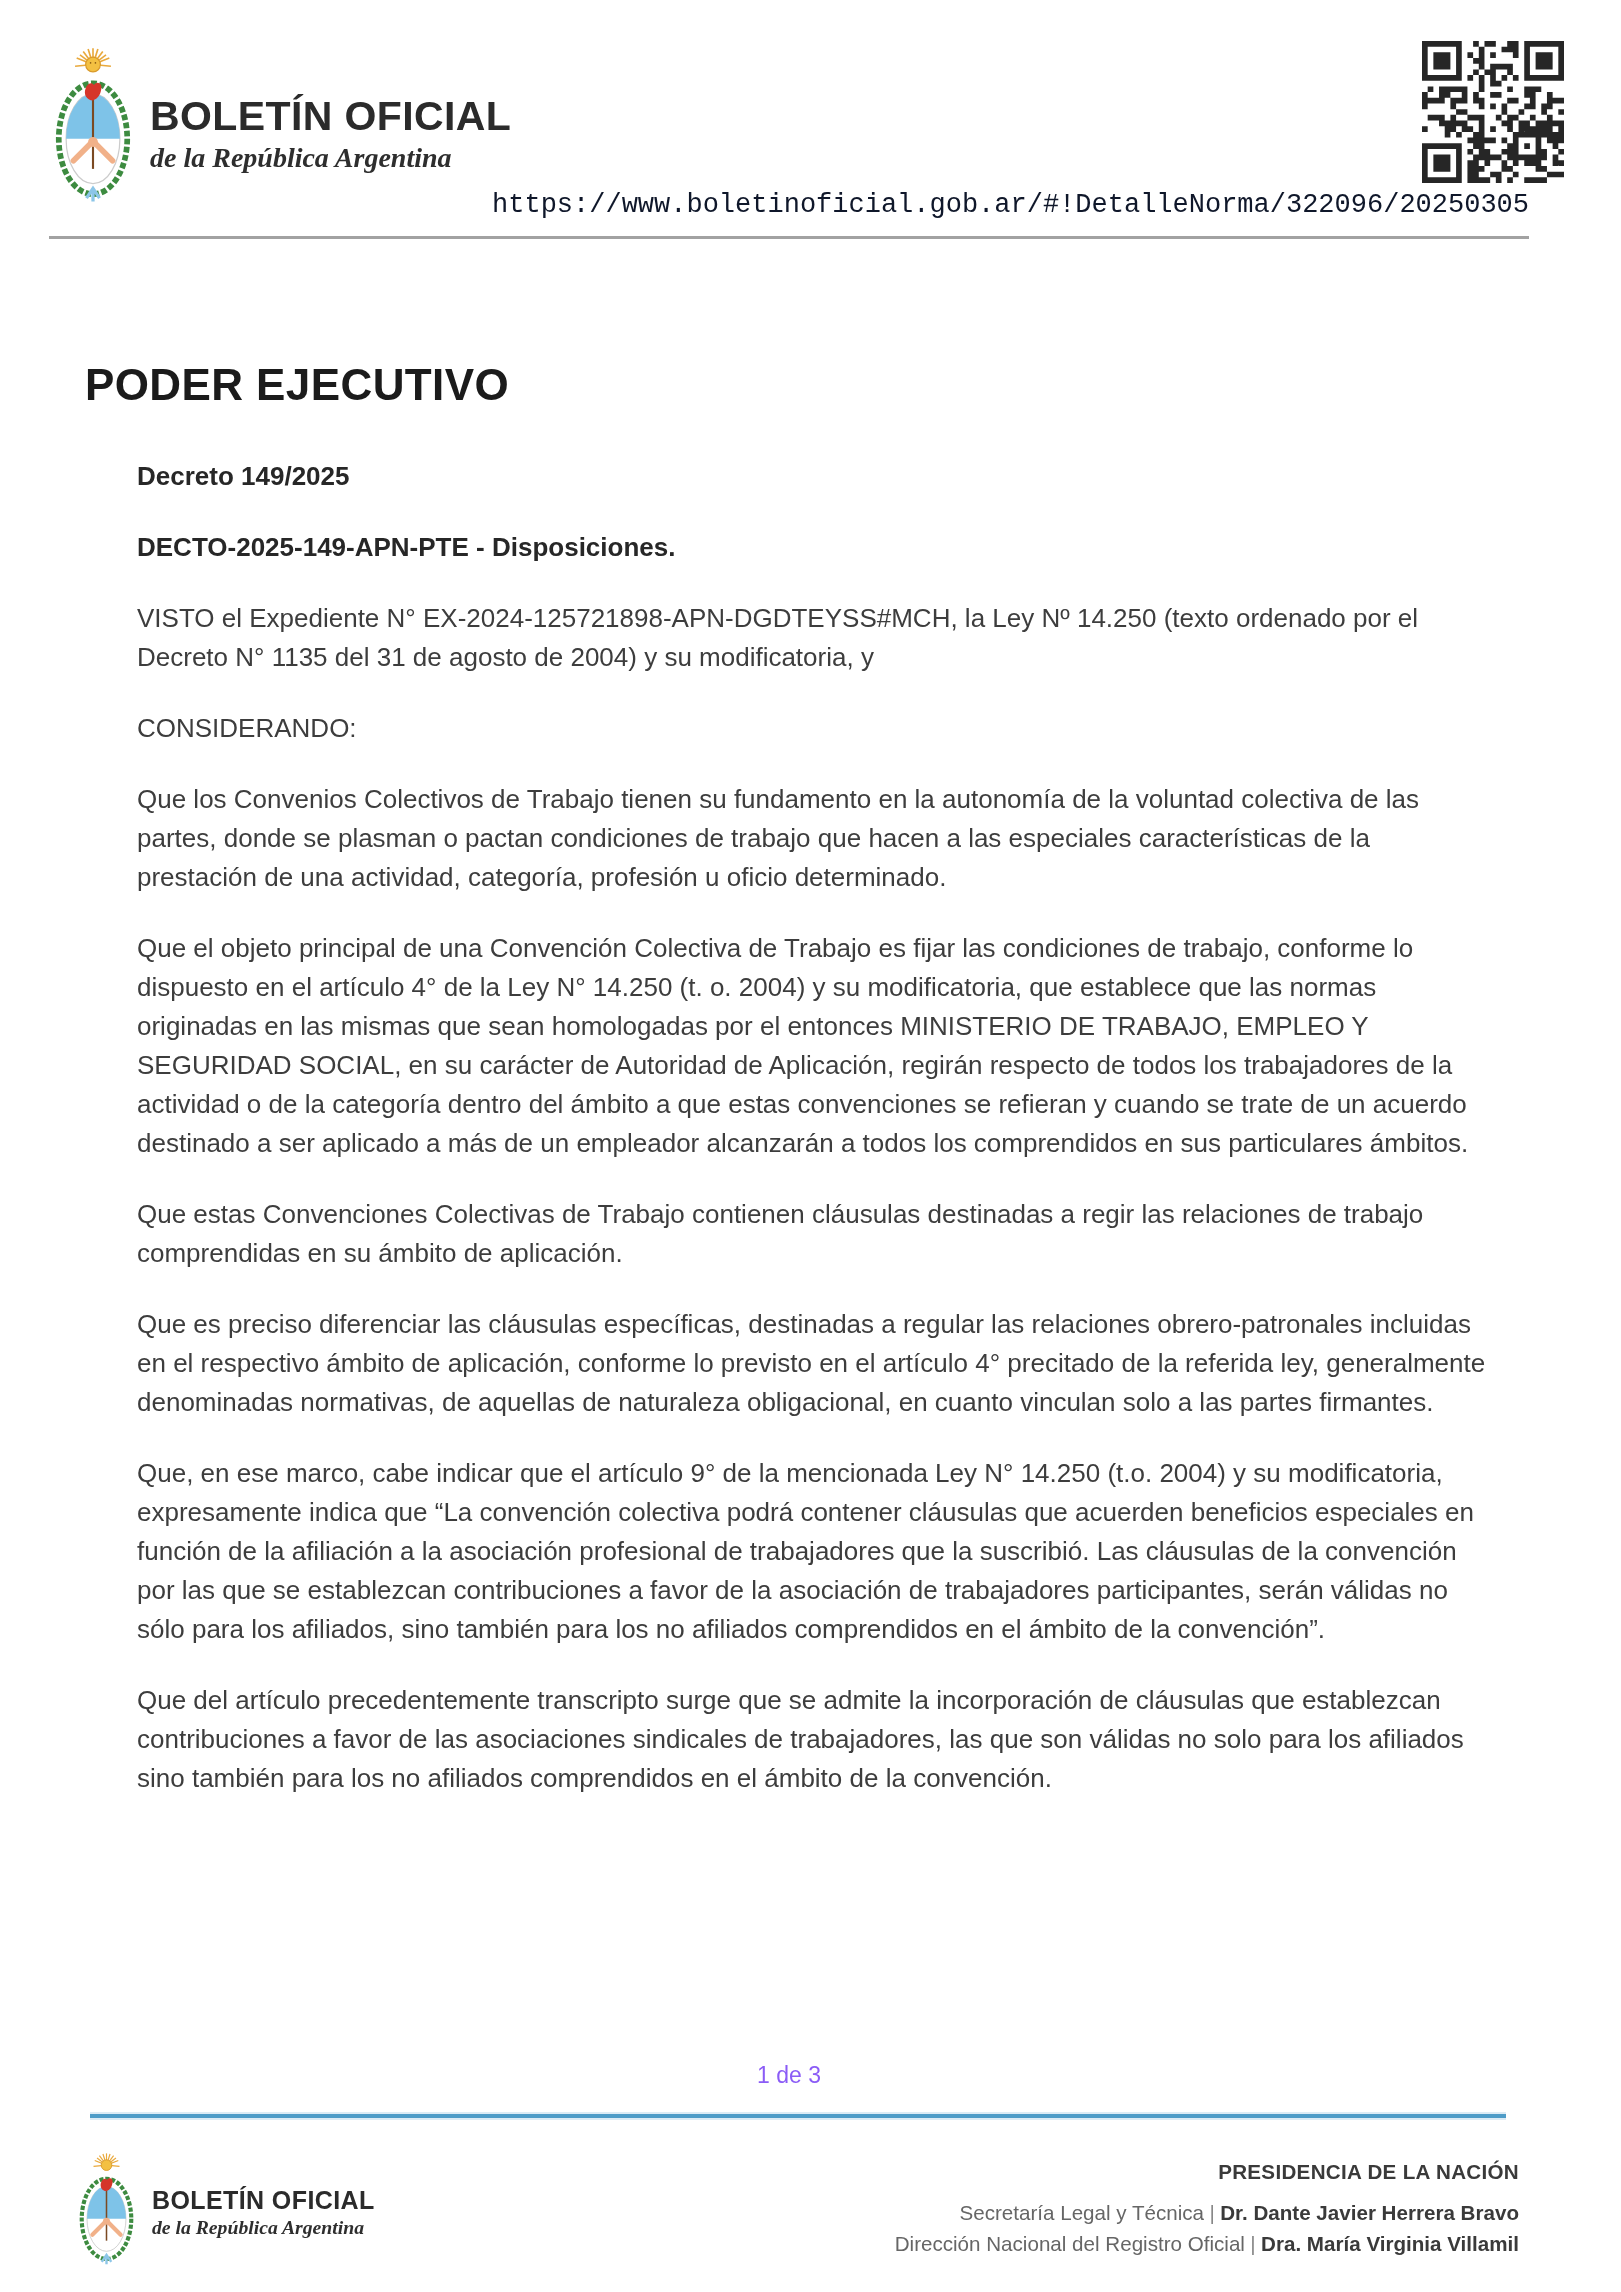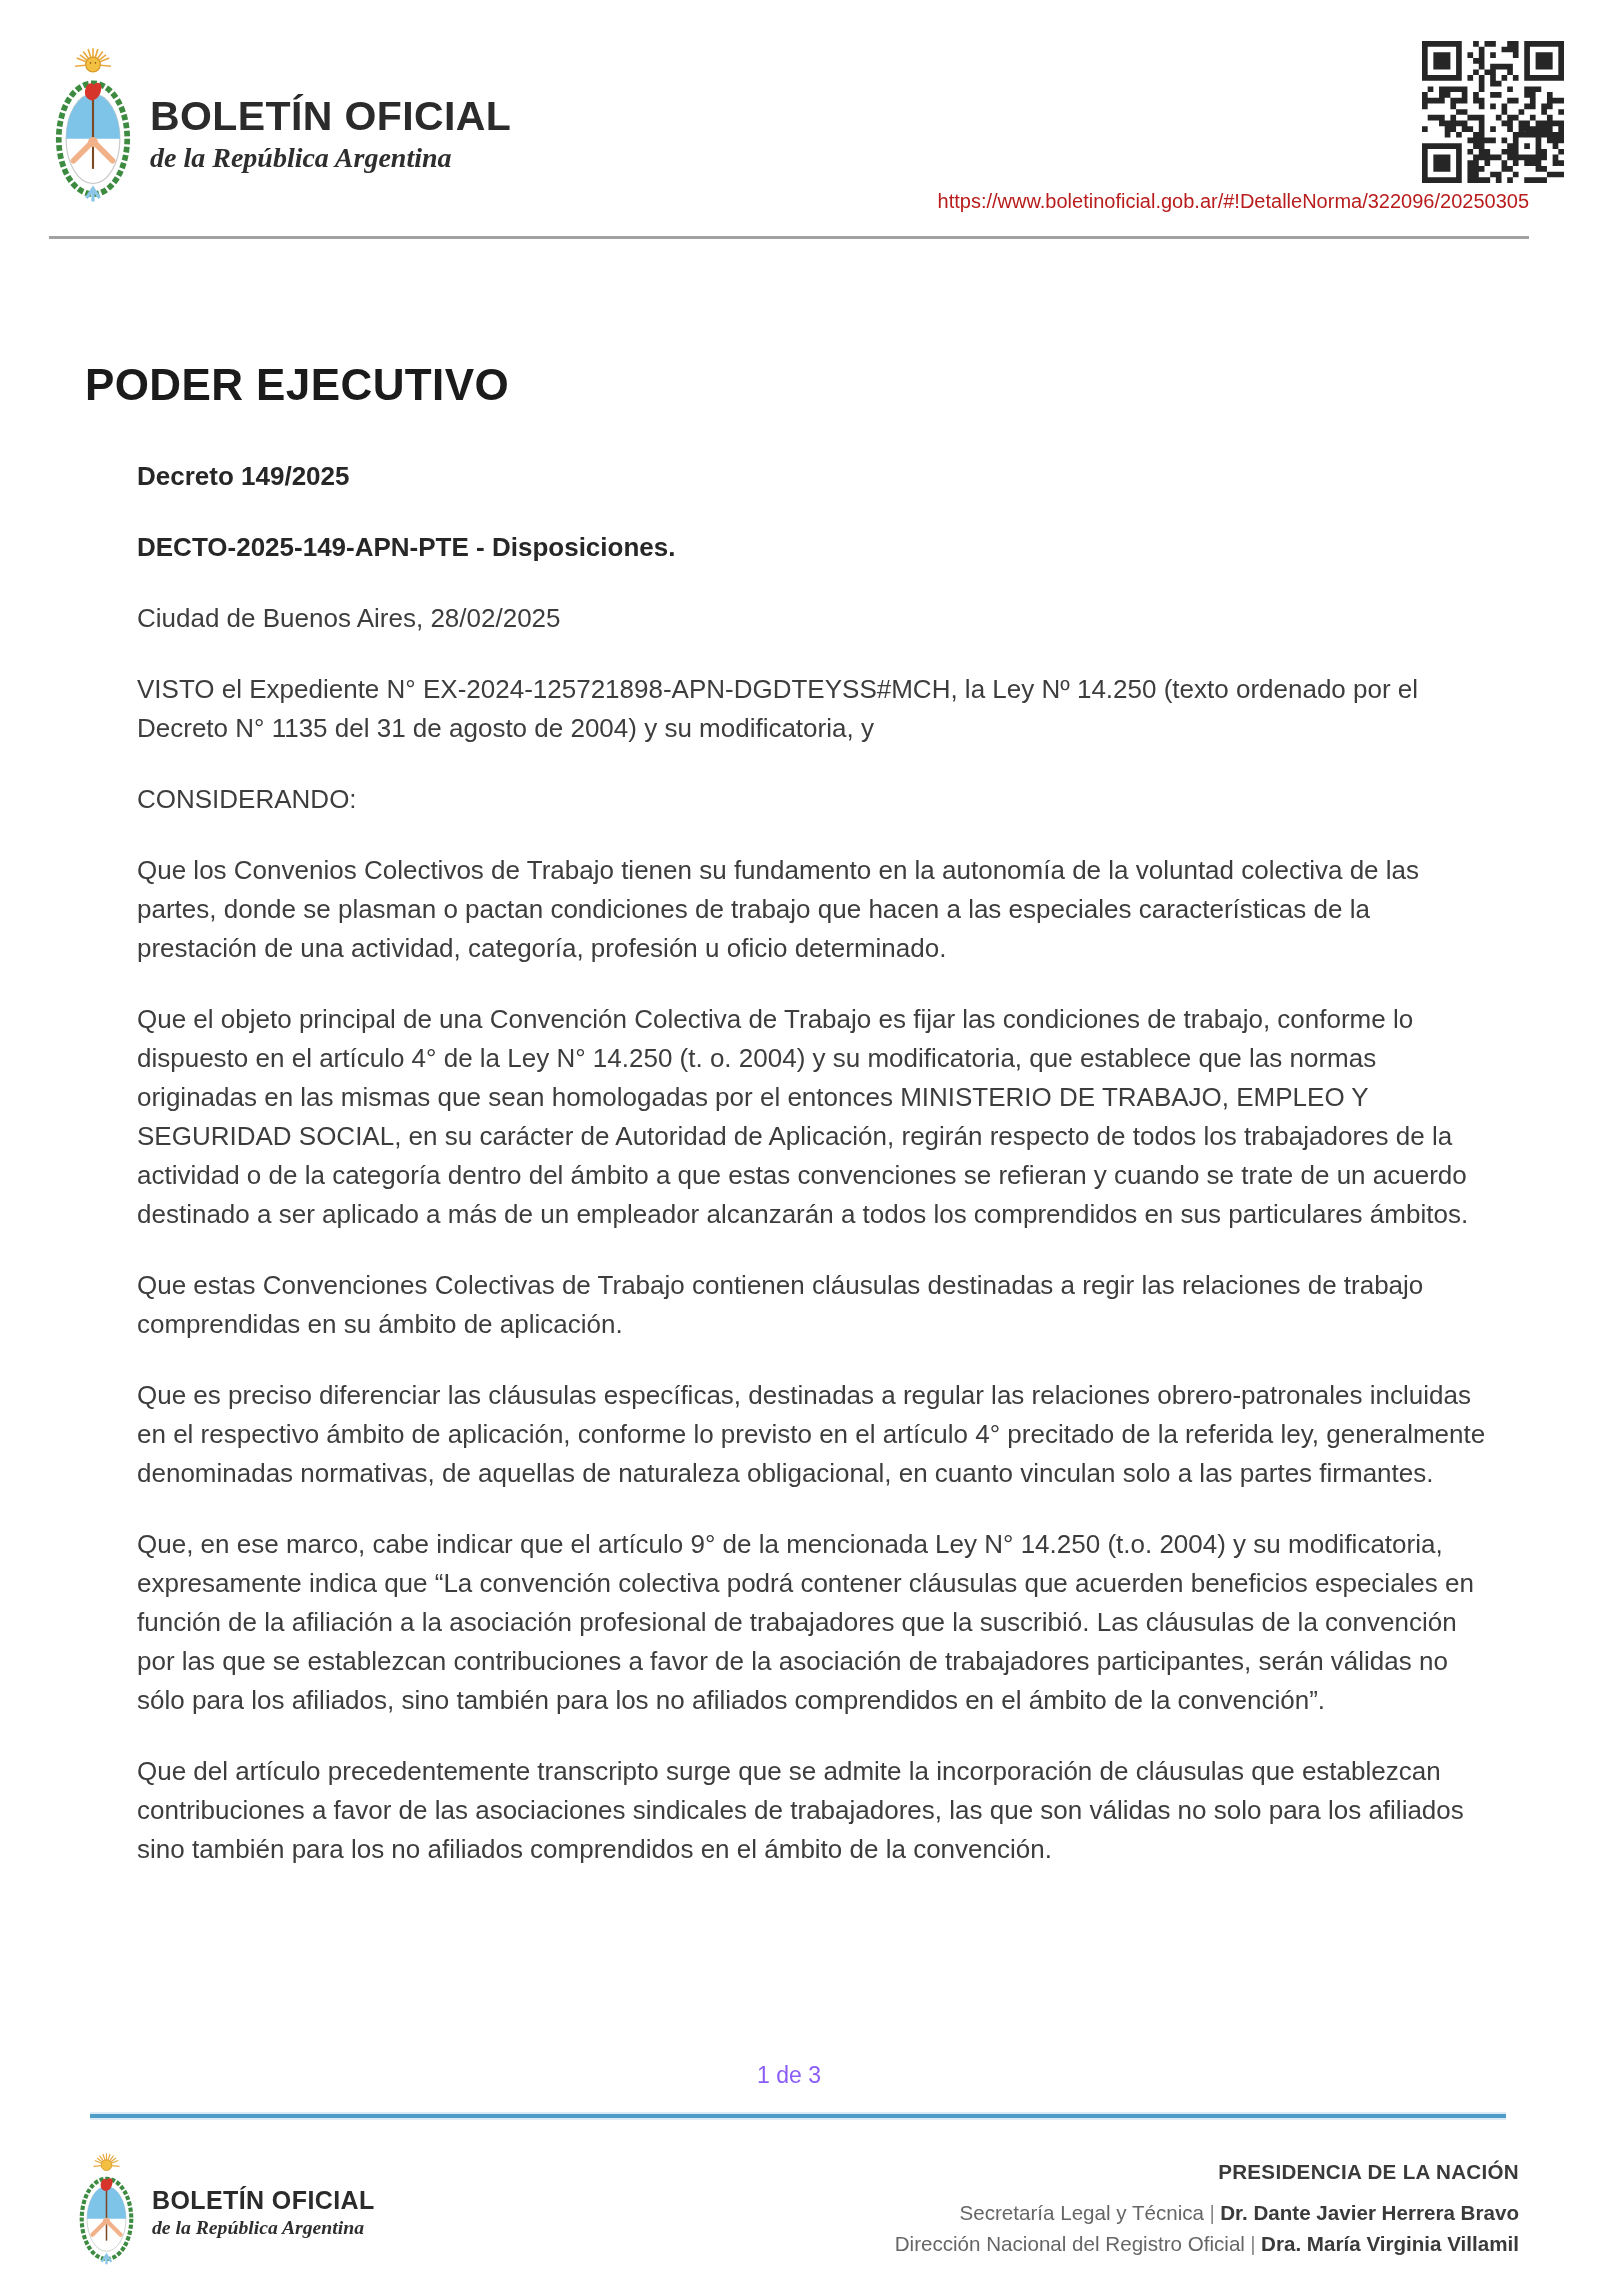--- a/index.html
+++ b/index.html
@@ -11,21 +11,21 @@
     color:#3f3f3f;
     overflow:hidden;
   }
   
   .arms{position:absolute;left:52px;top:45px;width:82px;height:163px;}
   .brand{position:absolute;left:150px;top:93px;}
   .brand-title{font-size:41px;font-weight:bold;color:#2b2b2b;letter-spacing:0.4px;line-height:47px;}
   .brand-sub{font-family:"Liberation Serif",serif;font-style:italic;font-weight:bold;
              font-size:28px;color:#2e2e2e;line-height:36px;}
   .qr{position:absolute;left:1422px;top:41px;width:142px;height:142px;}
-  .url{position:absolute;right:49px;top:190px;font-size:20px;color:#b91c1c;}
+  .url{position:absolute;right:49px;top:190px;font-size:27px;color:#0f172a;font-family:Liberation Mono, monospace;}
   .rule-top{position:absolute;left:49px;right:49px;top:236px;height:2.7px;background:#a2a2a2;}
   
   .section-title{position:absolute;left:85px;top:360px;font-size:44px;font-weight:bold;
                  color:#1b1b1b;letter-spacing:0.4px;}
   .content{position:absolute;left:128px;top:457px;width:1365px;}
   .content p{margin:0 0 32px 9px;font-size:26px;line-height:39px;color:#3d3d3d;}
   .content p.b{font-weight:bold;color:#272727;}
   .page-indicator{position:absolute;left:0;right:0;top:2062px;text-align:center;
                   font-size:23px;color:#8b5cf6;}
   
@@ -86,21 +86,20 @@
 
   <div class="url">https://www.boletinoficial.gob.ar/#!DetalleNorma/322096/20250305</div>
 
   <div class="rule-top"></div>
 
   <div class="section-title">PODER EJECUTIVO</div>
 
   <div class="content">
     <p class="b">Decreto 149/2025</p>
     <p class="b">DECTO-2025-149-APN-PTE - Disposiciones.</p>
-    <p>Ciudad de Buenos Aires, 28/02/2025</p>
     <p>VISTO el Expediente N° EX-2024-125721898-APN-DGDTEYSS#MCH, la Ley Nº 14.250 (texto ordenado por el Decreto N° 1135 del 31 de agosto de 2004) y su modificatoria, y</p>
     <p>CONSIDERANDO:</p>
     <p>Que los Convenios Colectivos de Trabajo tienen su fundamento en la autonomía de la voluntad colectiva de las partes, donde se plasman o pactan condiciones de trabajo que hacen a las especiales características de la prestación de una actividad, categoría, profesión u oficio determinado.</p>
     <p>Que el objeto principal de una Convención Colectiva de Trabajo es fijar las condiciones de trabajo, conforme lo dispuesto en el artículo 4° de la Ley N° 14.250 (t. o. 2004) y su modificatoria, que establece que las normas originadas en las mismas que sean homologadas por el entonces MINISTERIO DE TRABAJO, EMPLEO Y SEGURIDAD SOCIAL, en su carácter de Autoridad de Aplicación, regirán respecto de todos los trabajadores de la actividad o de la categoría dentro del ámbito a que estas convenciones se refieran y cuando se trate de un acuerdo destinado a ser aplicado a más de un empleador alcanzarán a todos los comprendidos en sus particulares ámbitos.</p>
     <p>Que estas Convenciones Colectivas de Trabajo contienen cláusulas destinadas a regir las relaciones de trabajo comprendidas en su ámbito de aplicación.</p>
     <p>Que es preciso diferenciar las cláusulas específicas, destinadas a regular las relaciones obrero-patronales incluidas en el respectivo ámbito de aplicación, conforme lo previsto en el artículo 4° precitado de la referida ley, generalmente denominadas normativas, de aquellas de naturaleza obligacional, en cuanto vinculan solo a las partes firmantes.</p>
     <p>Que, en ese marco, cabe indicar que el artículo 9° de la mencionada Ley N° 14.250 (t.o. 2004) y su modificatoria, expresamente indica que “La convención colectiva podrá contener cláusulas que acuerden beneficios especiales en función de la afiliación a la asociación profesional de trabajadores que la suscribió. Las cláusulas de la convención por las que se establezcan contribuciones a favor de la asociación de trabajadores participantes, serán válidas no sólo para los afiliados, sino también para los no afiliados comprendidos en el ámbito de la convención”.</p>
     <p>Que del artículo precedentemente transcripto surge que se admite la incorporación de cláusulas que establezcan contribuciones a favor de las asociaciones sindicales de trabajadores, las que son válidas no solo para los afiliados sino también para los no afiliados comprendidos en el ámbito de la convención.</p>
   </div>
 

